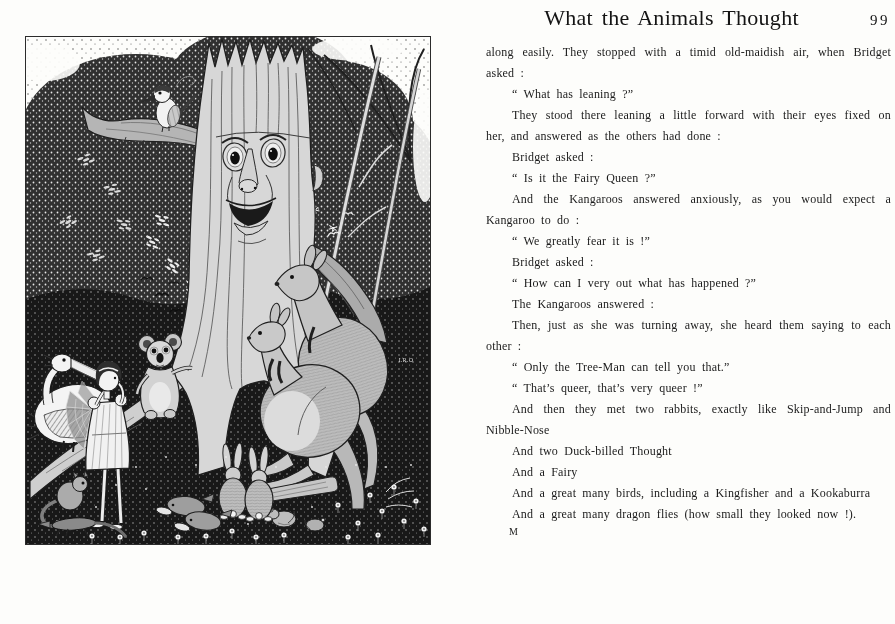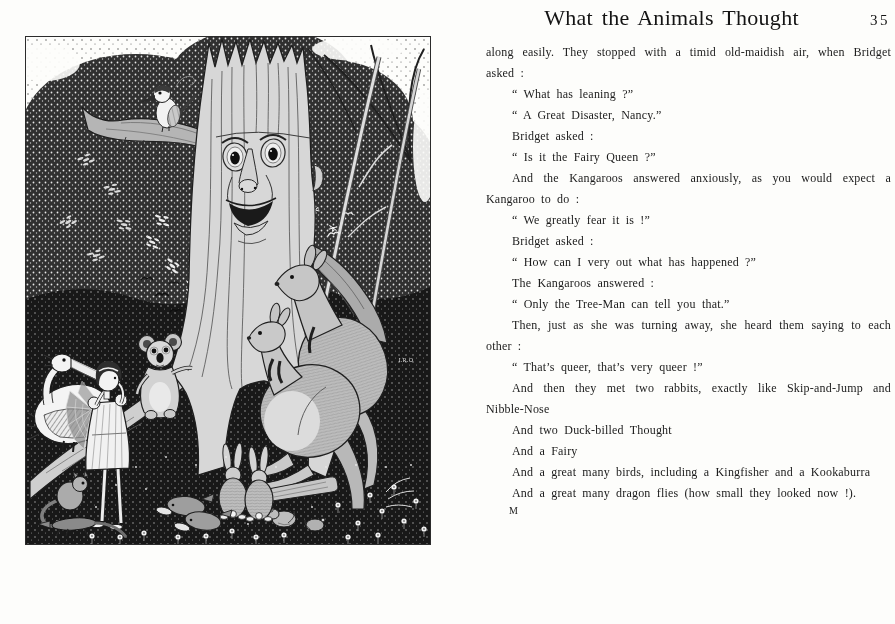--- a/index.html
+++ b/index.html
@@ -425,35 +425,35 @@
         <text x="380" y="325" font-size="5.5" fill="#e6e6e6" letter-spacing="0.5" text-anchor="middle" font-family="Liberation Serif, serif">I.R.O</text>
       </svg>
     </div>
     <figcaption>
     </figcaption>
   </figure>
 
   <section class="text-col">
     <header class="running-head">
       <h1>What the Animals Thought</h1>
-      <span class="folio">35</span>
+      <span class="folio">99</span>
     </header>
     <div class="body-text">
       <p class="noindent">along easily.  They stopped with a timid old-maidish air, when Bridget asked :</p>
       <p>“ What has leaning ?”</p>
-      <p>“ A Great Disaster, Nancy.”</p>
+      <p>They stood there leaning a little forward with their eyes fixed on her, and answered as the others had done :</p>
       <p>Bridget asked :</p>
       <p>“ Is it the Fairy Queen ?”</p>
       <p>And the Kangaroos answered anxiously, as you would expect a Kangaroo to do :</p>
       <p>“ We greatly fear it is !”</p>
       <p>Bridget asked :</p>
       <p>“ How can I very out what has happened ?”</p>
       <p>The Kangaroos answered :</p>
+      <p>Then, just as she was turning away, she heard them saying to each other :</p>
       <p>“ Only the Tree-Man can tell you that.”</p>
-      <p>Then, just as she was turning away, she heard them saying to each other :</p>
       <p>“ That’s queer, that’s very queer !”</p>
       <p>And then they met two rabbits, exactly like Skip-and-Jump and Nibble-Nose</p>
       <p>And two Duck-billed Thought</p>
       <p>And a Fairy</p>
       <p>And a great many birds, including a Kingfisher and a Kookaburra</p>
       <p>And a great many dragon flies (how small they looked now !).</p>
     </div>
     <div class="sig-mark">M</div>
   </section>
 

